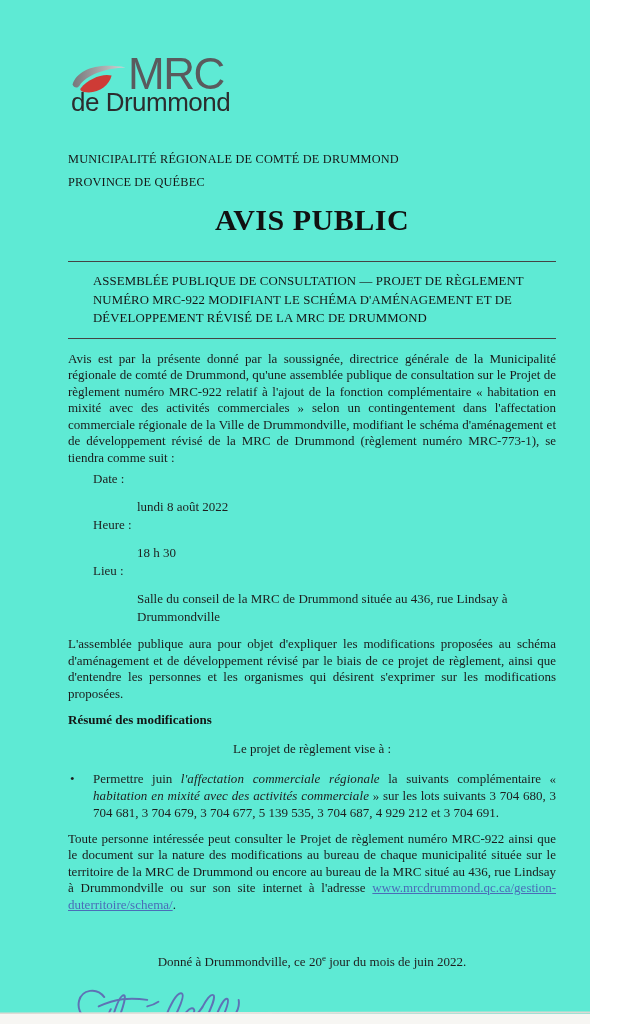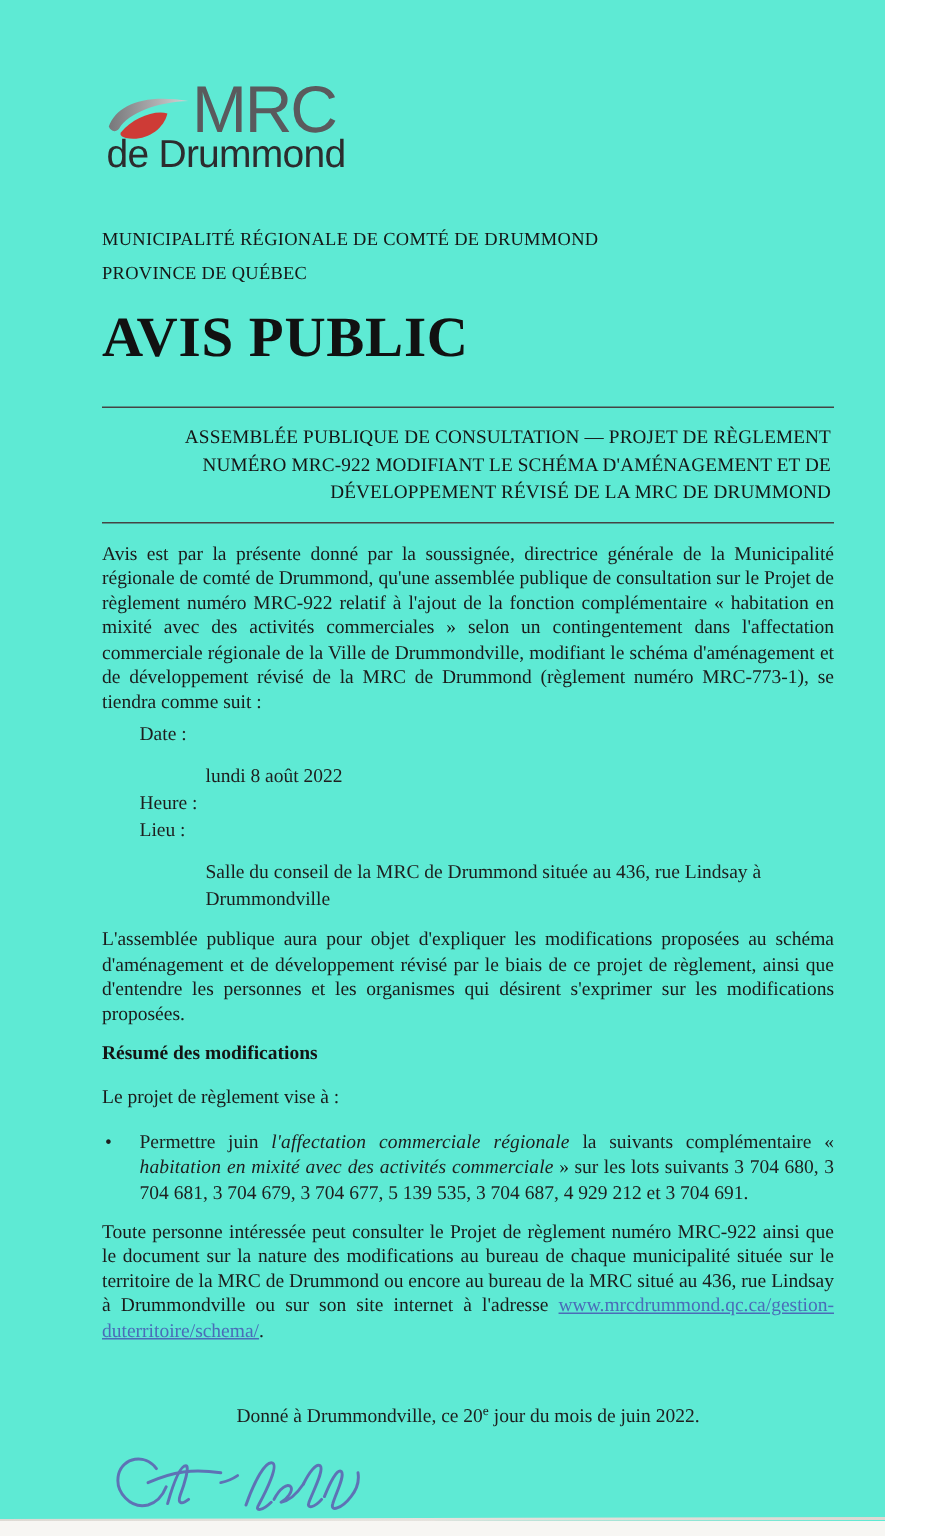--- a/index.html
+++ b/index.html
@@ -29,32 +29,31 @@
     position:absolute; left:1px; top:29px;
     font-size:26px; font-weight:500; letter-spacing:-0.5px;
     color:#2c2c2e; line-height:1;
   }
 
   
   .header-lines { margin-top:32px; font-size:12.3px; line-height:23px; letter-spacing:.2px; color:#161616; }
 
   
   .doc-title {
-    margin-top:9px; 
-    font-size:38px; font-weight:700; letter-spacing:.5px; color:#111;
+    margin-top:9px; text-align:center;
+    font-size:30px; font-weight:700; letter-spacing:.5px; color:#111;
   }
 
   
   .subject-block {
     margin-top:24px;
     border-top:1.5px solid #444; border-bottom:1.5px solid #444;
     padding:10px 2px 10px 25px;
     font-size:12.8px; line-height:18.5px; letter-spacing:.1px;
     color:#151515;
-    text-align:right;
   }
 
   
   .para { margin-top:12px; font-size:13px; line-height:16.5px; text-align:justify; color:#1b1b1b; }
 
   
   .meeting { margin-top:4px; margin-left:25px; font-size:13px; line-height:18px; }
   .meeting-row { display:grid; grid-template-columns:44px 1fr; }
   .meeting-value { max-width:400px;margin-top:28px; }
 
@@ -122,32 +121,33 @@
 
     <p class="para">Avis est par la présente donné par la soussignée, directrice générale de la Municipalité régionale de comté de Drummond, qu'une assemblée publique de consultation sur le Projet de règlement numéro MRC-922 relatif à l'ajout de la fonction complémentaire « habitation en mixité avec des activités commerciales » selon un contingentement dans l'affectation commerciale régionale de la Ville de Drummondville, modifiant le schéma d'aménagement et de développement révisé de la MRC de Drummond (règlement numéro MRC-773-1), se tiendra comme suit :</p>
 
     <div class="meeting">
       <div class="meeting-row">
         <span>Date :</span>
         <span class="meeting-value">lundi 8 août 2022</span>
       </div>
       <div class="meeting-row">
         <span>Heure :</span>
+        <span class="meeting-value">18 h 30</span>
       </div>
       <div class="meeting-row">
         <span>Lieu :</span>
         <span class="meeting-value">Salle du conseil de la MRC de Drummond située au 436, rue Lindsay à Drummondville</span>
       </div>
     </div>
 
     <p class="para" style="margin-top:10px;">L'assemblée publique aura pour objet d'expliquer les modifications proposées au schéma d'aménagement et de développement révisé par le biais de ce projet de règlement, ainsi que d'entendre les personnes et les organismes qui désirent s'exprimer sur les modifications proposées.</p>
 
     <div class="section-heading">Résumé des modifications</div>
 
-    <p class="para" style="text-align:left; margin-top:13px;">Le projet de règlement vise à :</p>
+    <p class="para" style="text-align:center; margin-top:13px;">Le projet de règlement vise à :</p>
 
     <div class="bullet-item">
       <span class="bullet-marker">•</span>
       <span class="bullet-text"><span>Permettre juin </span><i>l'affectation commerciale régionale</i><span> la suivants complémentaire « </span><i>habitation en mixité avec des activités commerciale</i><span> » sur les lots suivants 3 704 680, 3 704 681, 3 704 679, 3 704 677, 5 139 535, 3 704 687, 4 929 212 et 3 704 691.</span></span>
     </div>
 
     <p class="para" style="margin-top:10px;"><span>Toute personne intéressée peut consulter le Projet de règlement numéro MRC-922 ainsi que le document sur la nature des modifications au bureau de chaque municipalité située sur le territoire de la MRC de Drummond ou encore au bureau de la MRC situé au 436, rue Lindsay à Drummondville ou sur son site internet à l'adresse </span><a class="link">www.mrcdrummond.qc.ca/gestion-duterritoire/schema/</a><span>.</span></p>
 
     <p class="closing"><span>Donné à Drummondville, ce 20</span><sup>e</sup><span> jour du mois de juin 2022.</span></p>
 

